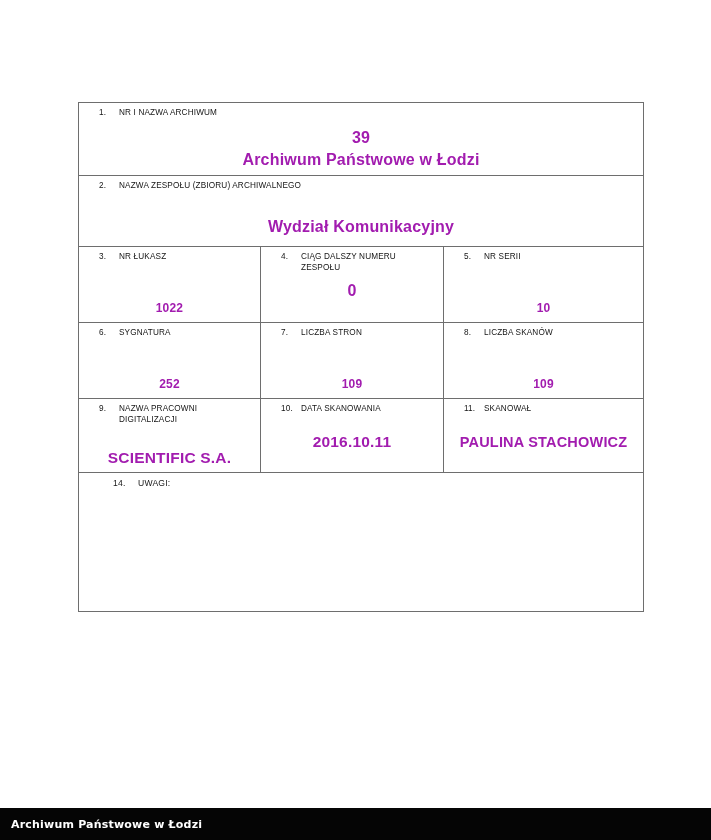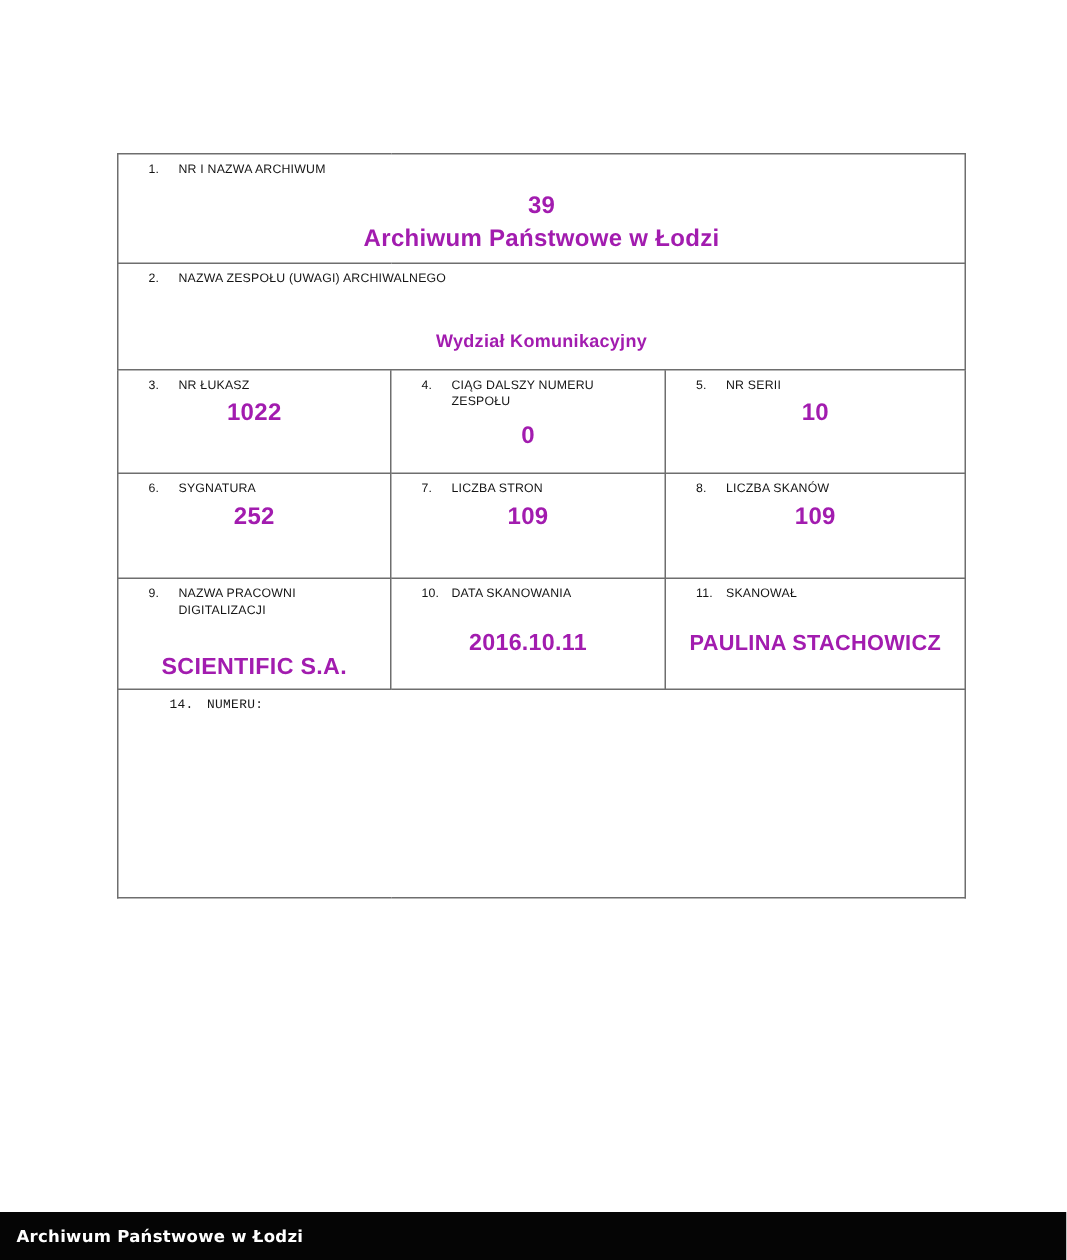--- a/index.html
+++ b/index.html
@@ -91,29 +91,29 @@
   .r1  { height: 68px; }
   .r2  { height: 70px; }
   .r3  { height: 68px; }
   .r6  { height: 69px; }
   .r9  { height: 67px; }
   .r12 { height: 68px; }
   .r14 { height: 138px; }
 
   .v-archive-no   { font-size: 16px; margin-top: 10px; line-height: 20px; }
   .v-archive-name { font-size: 16px; margin-top: 1px; line-height: 22px; }
-  .v-fonds-name   { font-size: 12px; margin-top: 25px; line-height: 22px; }
-  .v-mid          { font-size: 16px; margin-top: 4px; line-height: 20px; }
+  .v-fonds-name   { font-size: 16px; margin-top: 25px; line-height: 22px; }
+  .v-mid          { font-size: 12px; margin-top: 36px; line-height: 20px; }
   .v-mid-2line    { font-size: 16px; margin-top: 8px; line-height: 20px; }
   .v-name         { font-size: 15.5px; margin-top: 23px; line-height: 20px; }
   .v-name-sm      { font-size: 14.5px; margin-top: 7px; line-height: 20px; }
   .v-qc           { font-size: 15px; margin-top: 22px; line-height: 20px; }
 
   .lbl-uwagi {
-    font-family: Liberation Mono, monospace;
+    font-family: Liberation Sans, sans-serif;
     font-size: 8.6px;
     letter-spacing: 0.2px;
     padding-left: 14px;
     line-height: 12px;
     color: #171717;
   }
   .lbl-uwagi .num { padding-right: 5px; }
 
   
   #footer-bar {
@@ -160,21 +160,21 @@
           <div class="val v-archive-name">Archiwum Państwowe w Łodzi</div>
         </div>
       </td>
     </tr>
 
     <tr>
       <td colspan="4" class="r2">
         <div class="cell">
           <div class="lbl">
             <span class="num">2.</span>
-            <span class="txt">NAZWA ZESPOŁU (UWAGI) ARCHIWALNEGO</span>
+            <span class="txt">NAZWA ZESPOŁU (ZBIORU) ARCHIWALNEGO</span>
           </div>
           <div class="val v-fonds-name">Wydział Komunikacyjny</div>
         </div>
       </td>
     </tr>
 
     <tr>
       <td class="r3">
         <div class="cell">
           <div class="lbl">
@@ -263,21 +263,21 @@
         </div>
       </td>
     </tr>
 
 
     <tr>
       <td colspan="4" class="r14">
         <div class="cell">
           <div class="lbl lbl-uwagi">
             <span class="num">14.</span>
-            <span class="txt">NUMERU:</span>
+            <span class="txt">UWAGI:</span>
           </div>
           <div class="val" style="font-size:13px;margin-top:6px"></div>
         </div>
       </td>
     </tr>
 
   </tbody>
     </table>
 </div>
 

